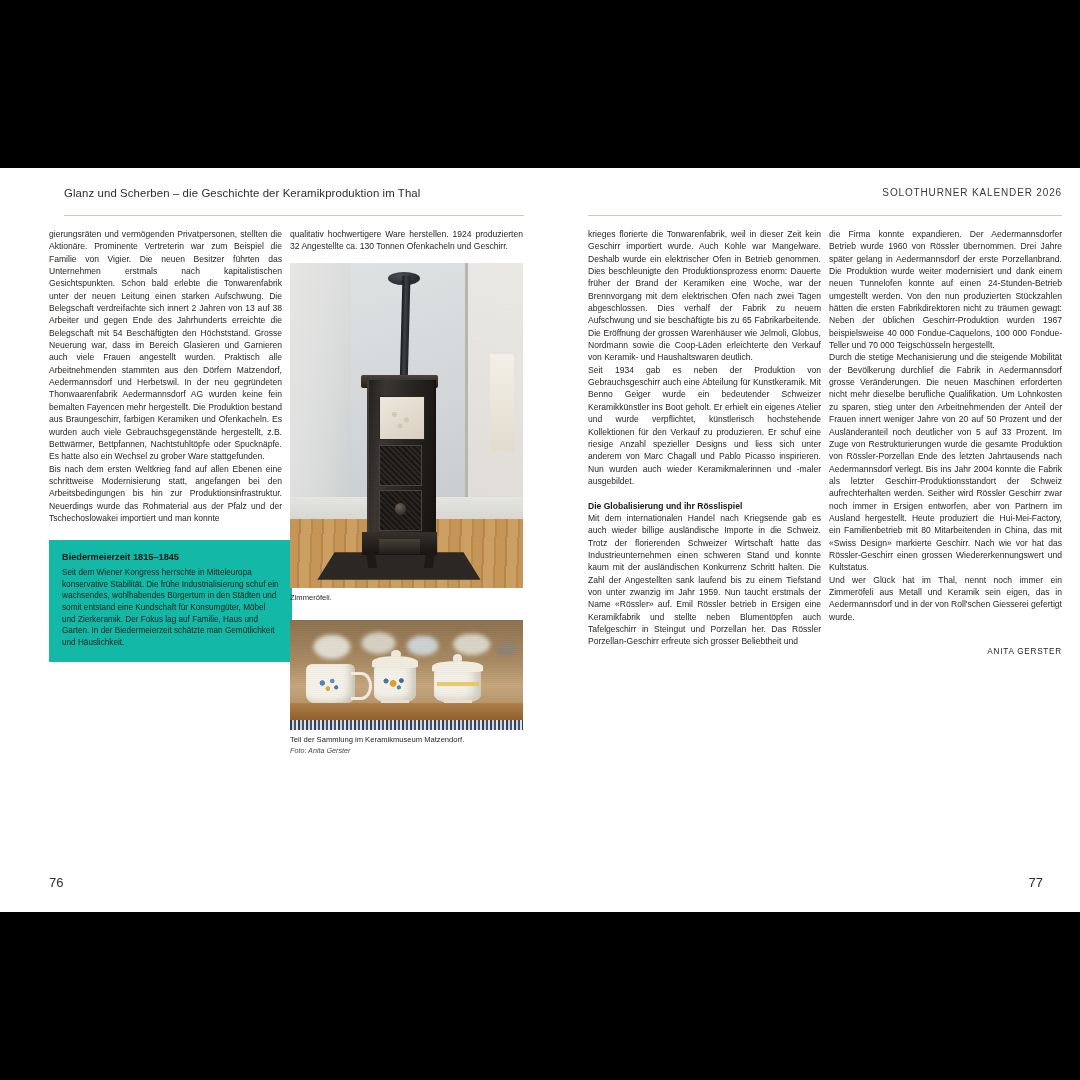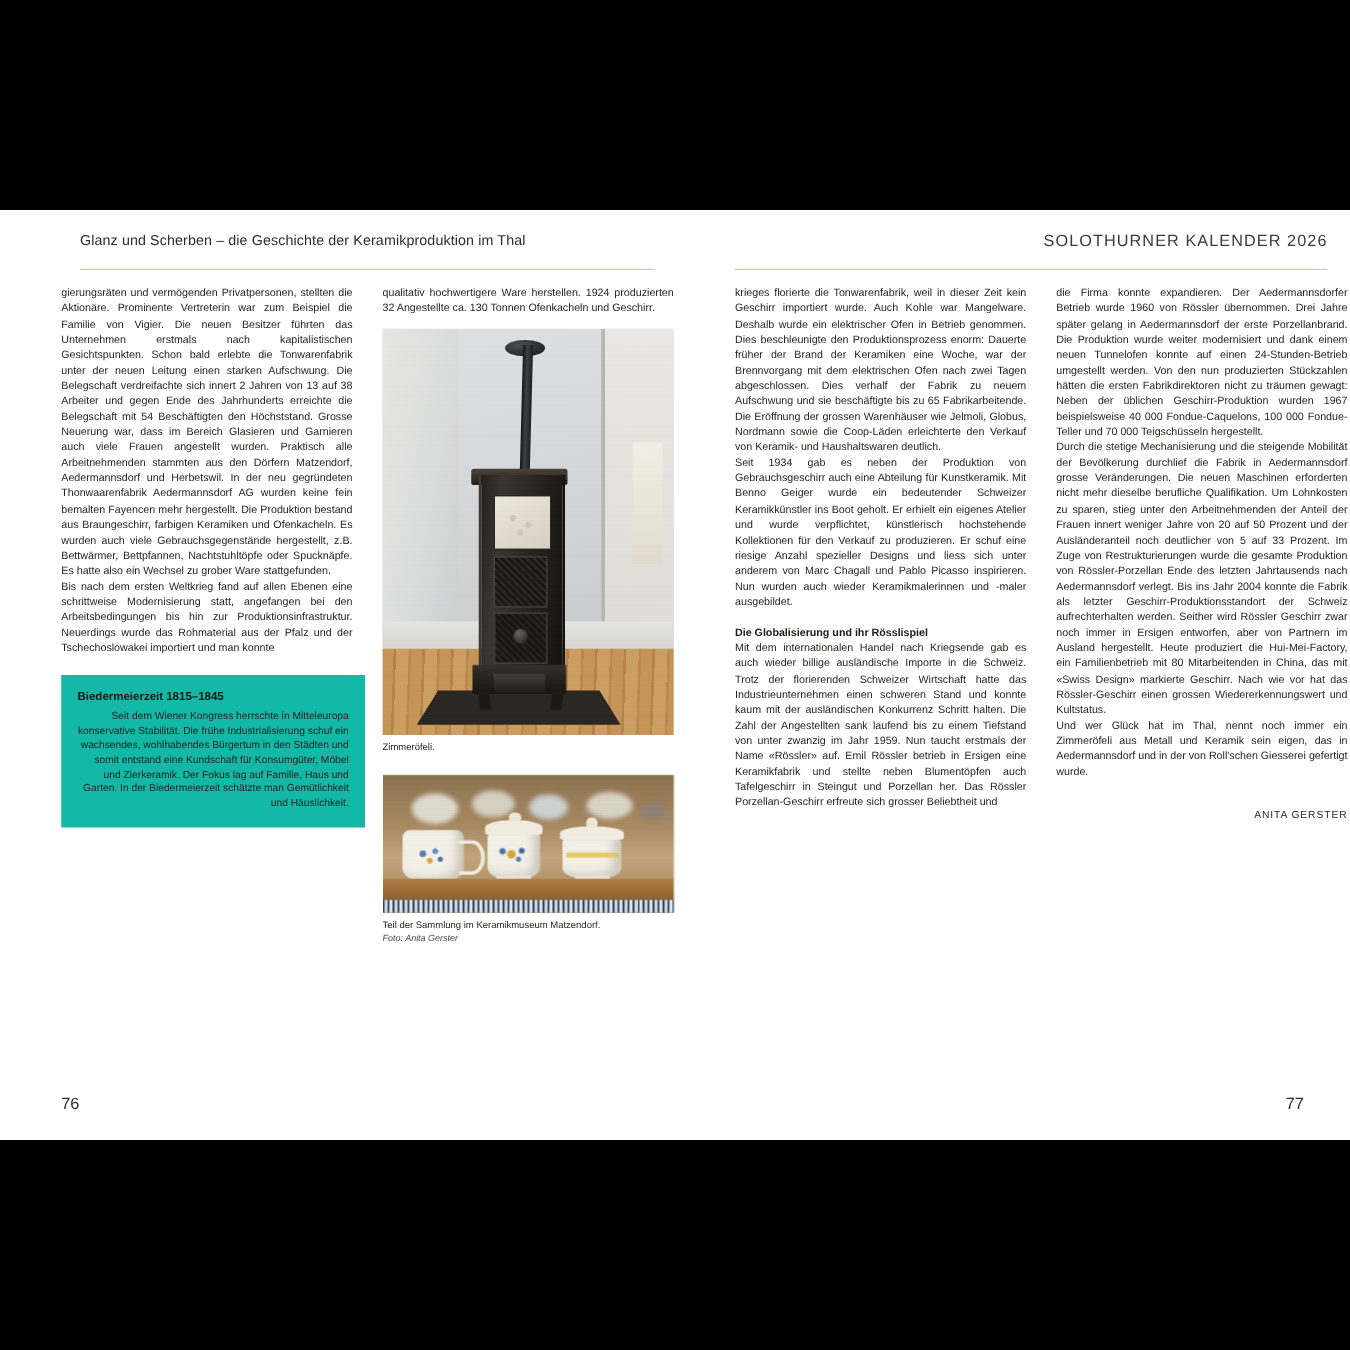--- a/index.html
+++ b/index.html
@@ -44,33 +44,33 @@
     height: 1px;
     background: #cfc9b4;
   }
   .runhead-title {
     font-size: 11.4px;
     color: #2c2c2c;
     letter-spacing: 0.1px;
     line-height: 14px;
   }
   .runhead-kicker {
-    font-size: 13px;
+    font-size: 10px;
     letter-spacing: 0.85px;
     color: #3a3a3a;
     text-align: right;
     line-height: 14px;
   }
 
   
   .cols {
     position: absolute;
     top: 60px;
     display: flex;
-    gap: 24px;
+    gap: 8px;
   }
   .page-left  .cols { left: 33px;  width: 475px; }
   .page-right .cols { left: 48px;  width: 475px; }
 
   .col {
     width: 233px;
     flex: 0 0 233px;
   }
 
   .body-text {
@@ -111,21 +111,21 @@
     font-size: 9.2px;
     font-weight: bold;
     color: #1b1714;
     margin: 0 0 3px 0;
     line-height: 13px;
   }
   .infobox-text {
     font-size: 8.2px;
     line-height: 11.6px;
     color: #231f1c;
-    text-align: right;
+    text-align: left;
     margin: 0;
   }
 
   
   .figure { width: 254px; }
   .figure.first { margin-top: 0; }
   .caption {
     font-size: 7.6px;
     line-height: 10.4px;
     color: #231f1c;

